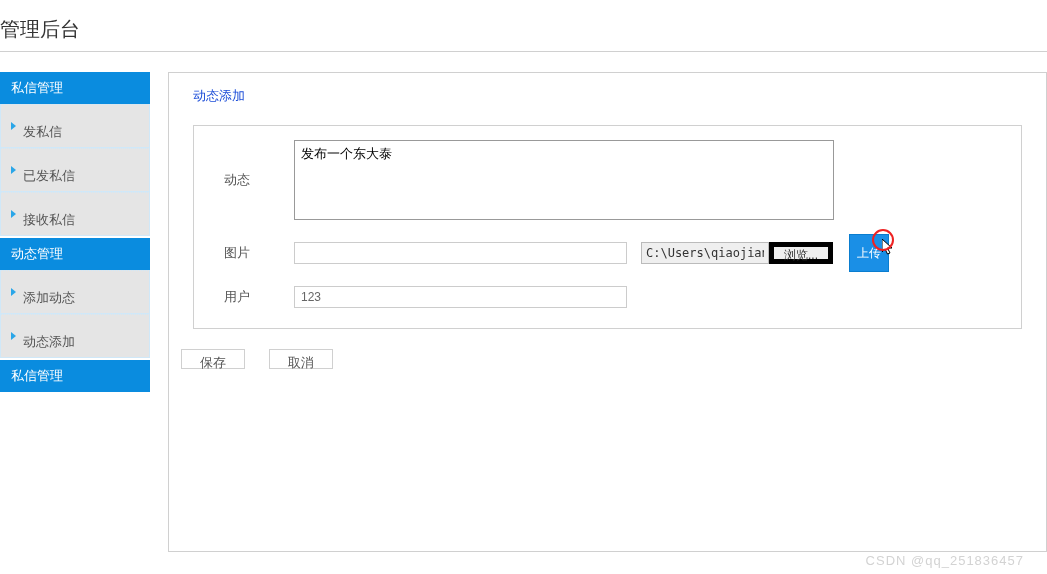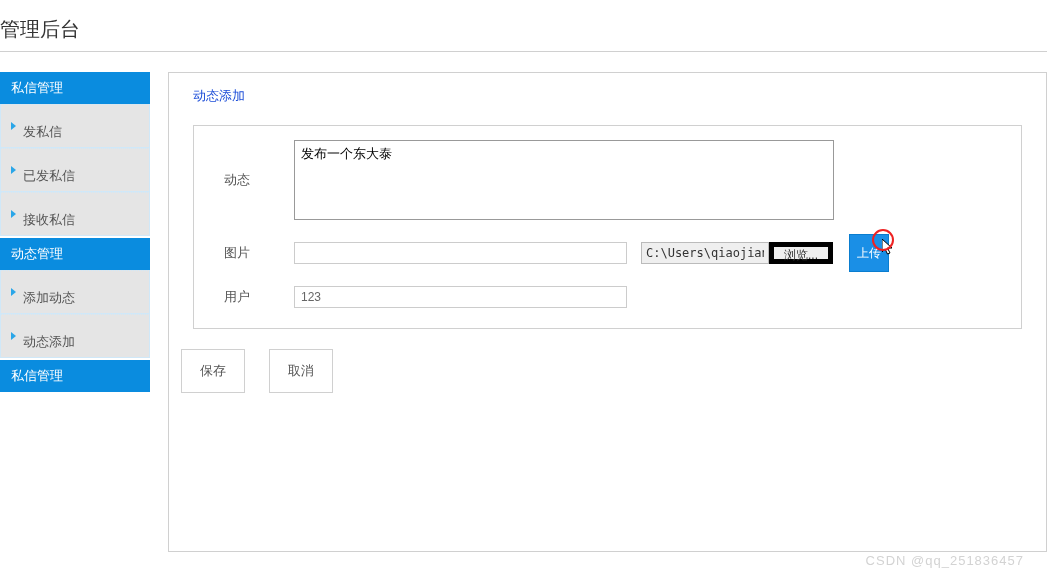--- a/index.html
+++ b/index.html
@@ -28,21 +28,21 @@
     textarea { width: 540px; height: 80px; border: 1px solid #999; padding: 4px 6px; font-size: 13px; font-family: Liberation Sans, sans-serif; resize: none; overflow-y: scroll; }
     .txt-input { width: 333px; height: 22px; border: 1px solid #ccc; padding: 2px 6px; font-size: 12px; color: #666; background: #fff; }
     
     .file-path { width: 128px; height: 22px; border: 1px solid #bbb; background: #efefef; padding: 2px 4px; font-size: 12px; color: #333; font-family: monospace; overflow: hidden; white-space: nowrap; }
     .browse-btn { height: 22px; padding: 0 10px; border: 5px solid #000000; background: #efefef; font-size: 12px; color: #333; cursor: pointer; }
     .upload-btn { margin-left: 16px; width: 40px; height: 38px; background: #1a8fe6; color: #fff; border: 1px solid #0a7dcf; font-size: 12px; cursor: pointer; position: relative; }
     .upload-btn::after { content: ""; position: absolute; top: -6px; right: -6px; width: 18px; height: 18px; border: 2px solid #e22; border-radius: 50%; }
     .cursor-arrow { position: absolute; right: -10px; top: 4px; pointer-events: none; }
     
     .btn-row { padding: 10px 0 16px 12px; }
-    .action-btn { display: inline-block; width: 64px; height: 44px; line-height: 26px; text-align: center; border: 1px solid #d0d0d0; background: #fff; color: #555; cursor: pointer; margin-right: 20px; font-size: 13px; }
+    .action-btn { display: inline-block; width: 64px; height: 20px; line-height: 26px; text-align: center; border: 1px solid #d0d0d0; background: #fff; color: #555; cursor: pointer; margin-right: 20px; font-size: 13px; }
     
     .watermark { position: absolute; right: 23px; bottom: 6px; color: #d3d3d3; font-size: 13px; letter-spacing: 1px; }
     
     .img-file-cluster { display: flex; align-items: center; margin-left: 8px; }
   </style>
 </head>
 <body>
 
 <div class="page-title">管理后台</div>
 

